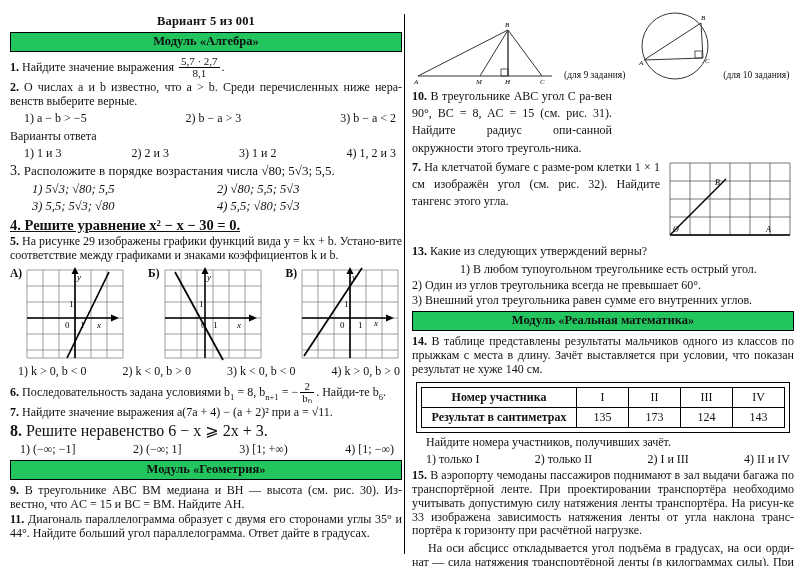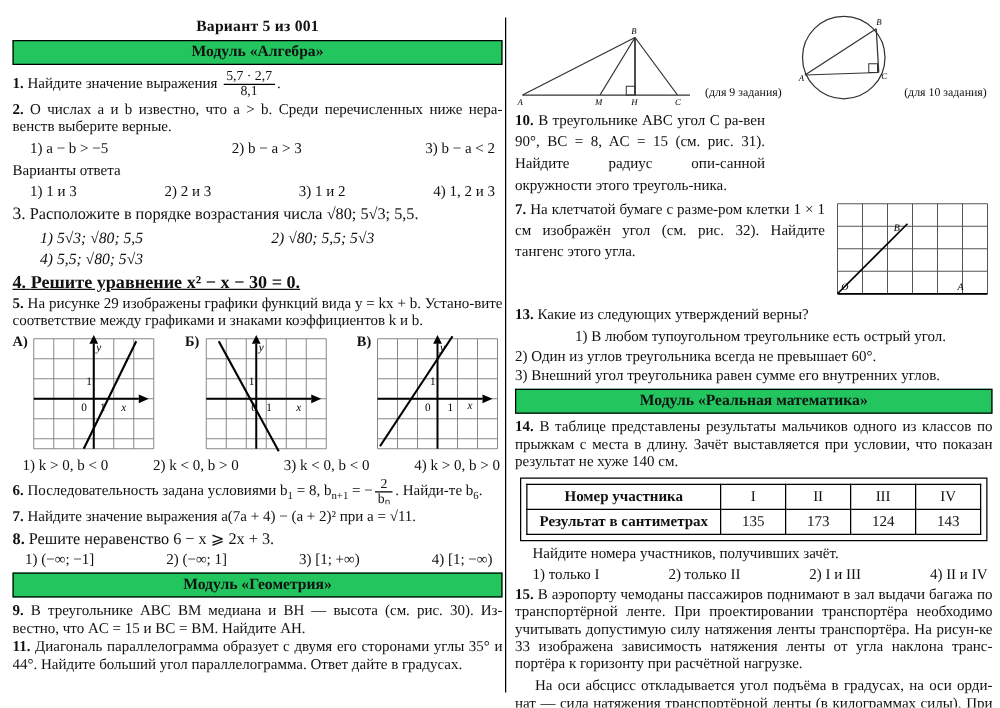--- a/index.html
+++ b/index.html
@@ -101,20 +101,21 @@
     <div class="mid" style="margin:2px 0 0 0;line-height:1.2;">
       <span class="num" style="font-size:14px;">3.</span>
       <span>Расположите в порядке возрастания числа</span>
       <span>√80; 5√3; 5,5.</span>
     </div>
     <div class="opts-2">
       <span class="o">1) 5√3; √80; 5,5</span>
       <span class="o">2)  √80; 5,5; 5√3</span>
     </div>
     <div class="opts-2">
+      <span class="o">3) 5,5; 5√3; √80</span>
       <span class="o">4) 5,5; √80; 5√3</span>
     </div>
 
     <div class="big" style="margin:3px 0 1px 0;">
       <span class="num">4.</span>
       <span>Решите уравнение x² − x − 30 = 0.</span>
     </div>
 
     <div class="q">
       <span class="num">5.</span>
@@ -230,21 +231,21 @@
     <div class="q" style="line-height:1.5;">
       <span class="num">6.</span>
       <span>Последовательность задана условиями b</span><sub>1</sub><span> = 8, b</span><sub>n+1</sub><span> = −</span><span class="frac"><span class="top">2</span><span class="bot">bₙ</span></span><span>. Найди-те b</span><sub>6</sub><span>.</span>
     </div>
 
     <div class="q">
       <span class="num">7.</span>
       <span>Найдите значение выражения a(7a + 4) − (a + 2)² при a = √11.</span>
     </div>
 
-    <div class="q" style="font-size:13px;">
+    <div class="q" style="font-size:16px;">
       <span class="num">8.</span>
       <span>Решите неравенство 6 − x ⩾ 2x + 3.</span>
     </div>
     <div class="opts-row" style="padding:0 8px 0 10px;align-items:center;">
       <span class="o">1) (−∞; −1]</span>
       <span class="o">2) (−∞; 1]</span>
       <span class="o">3) [1; +∞)</span>
       <span class="o">4) [1; −∞)</span>
     </div>
 

